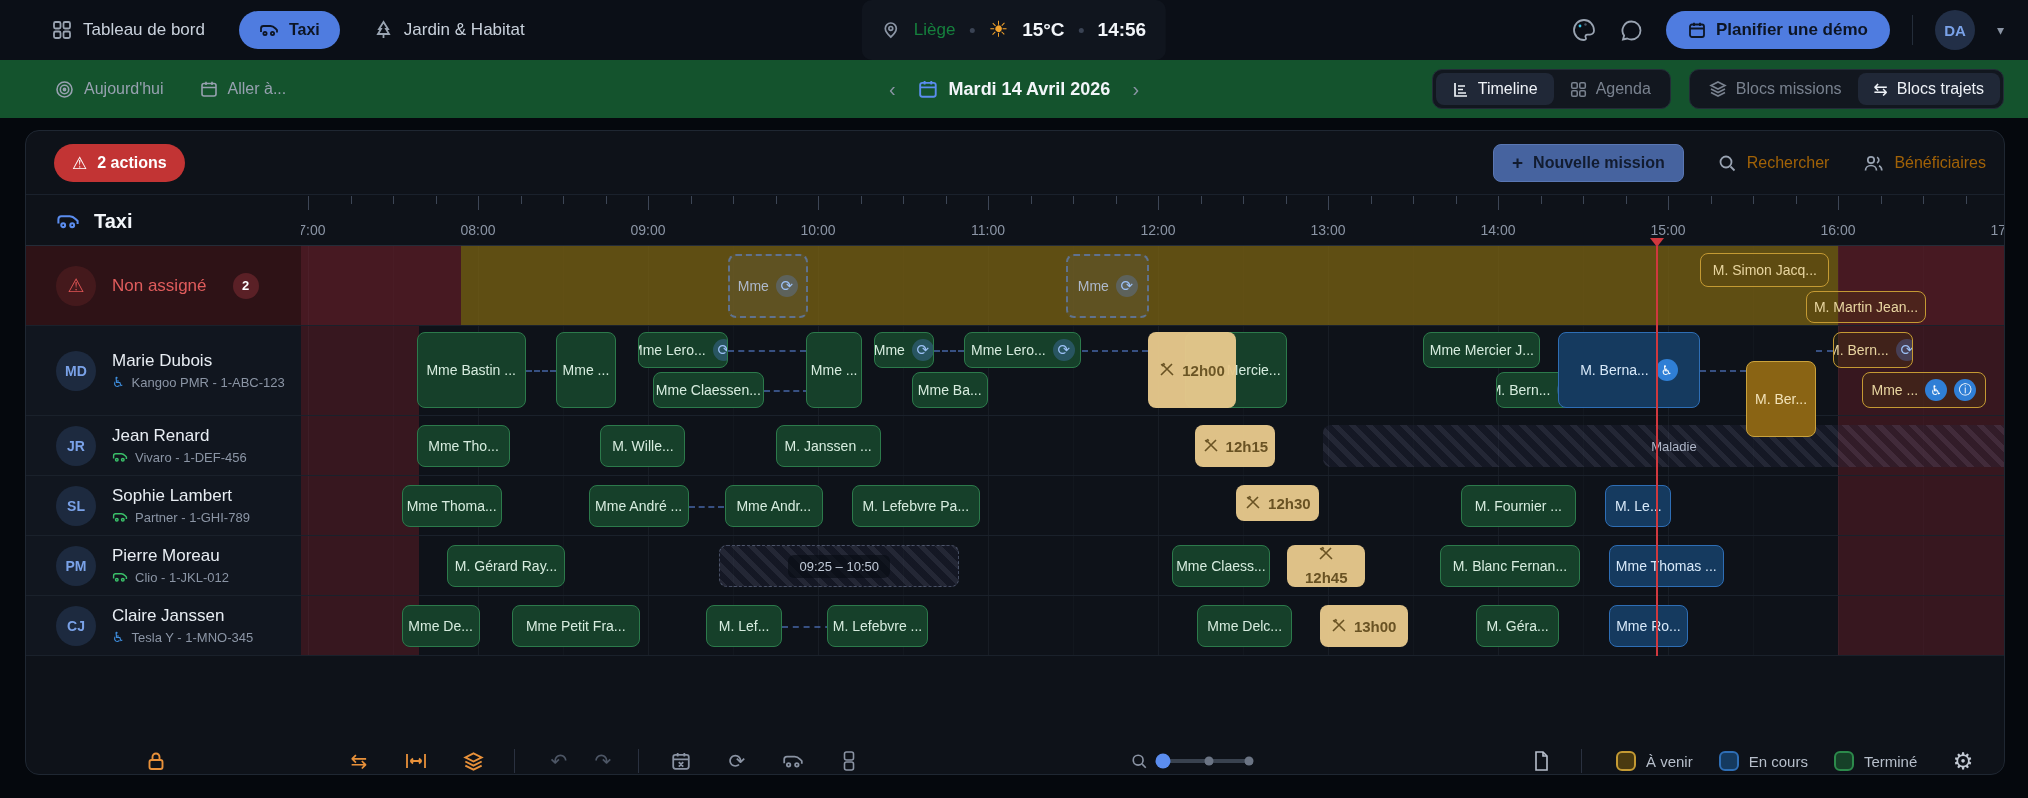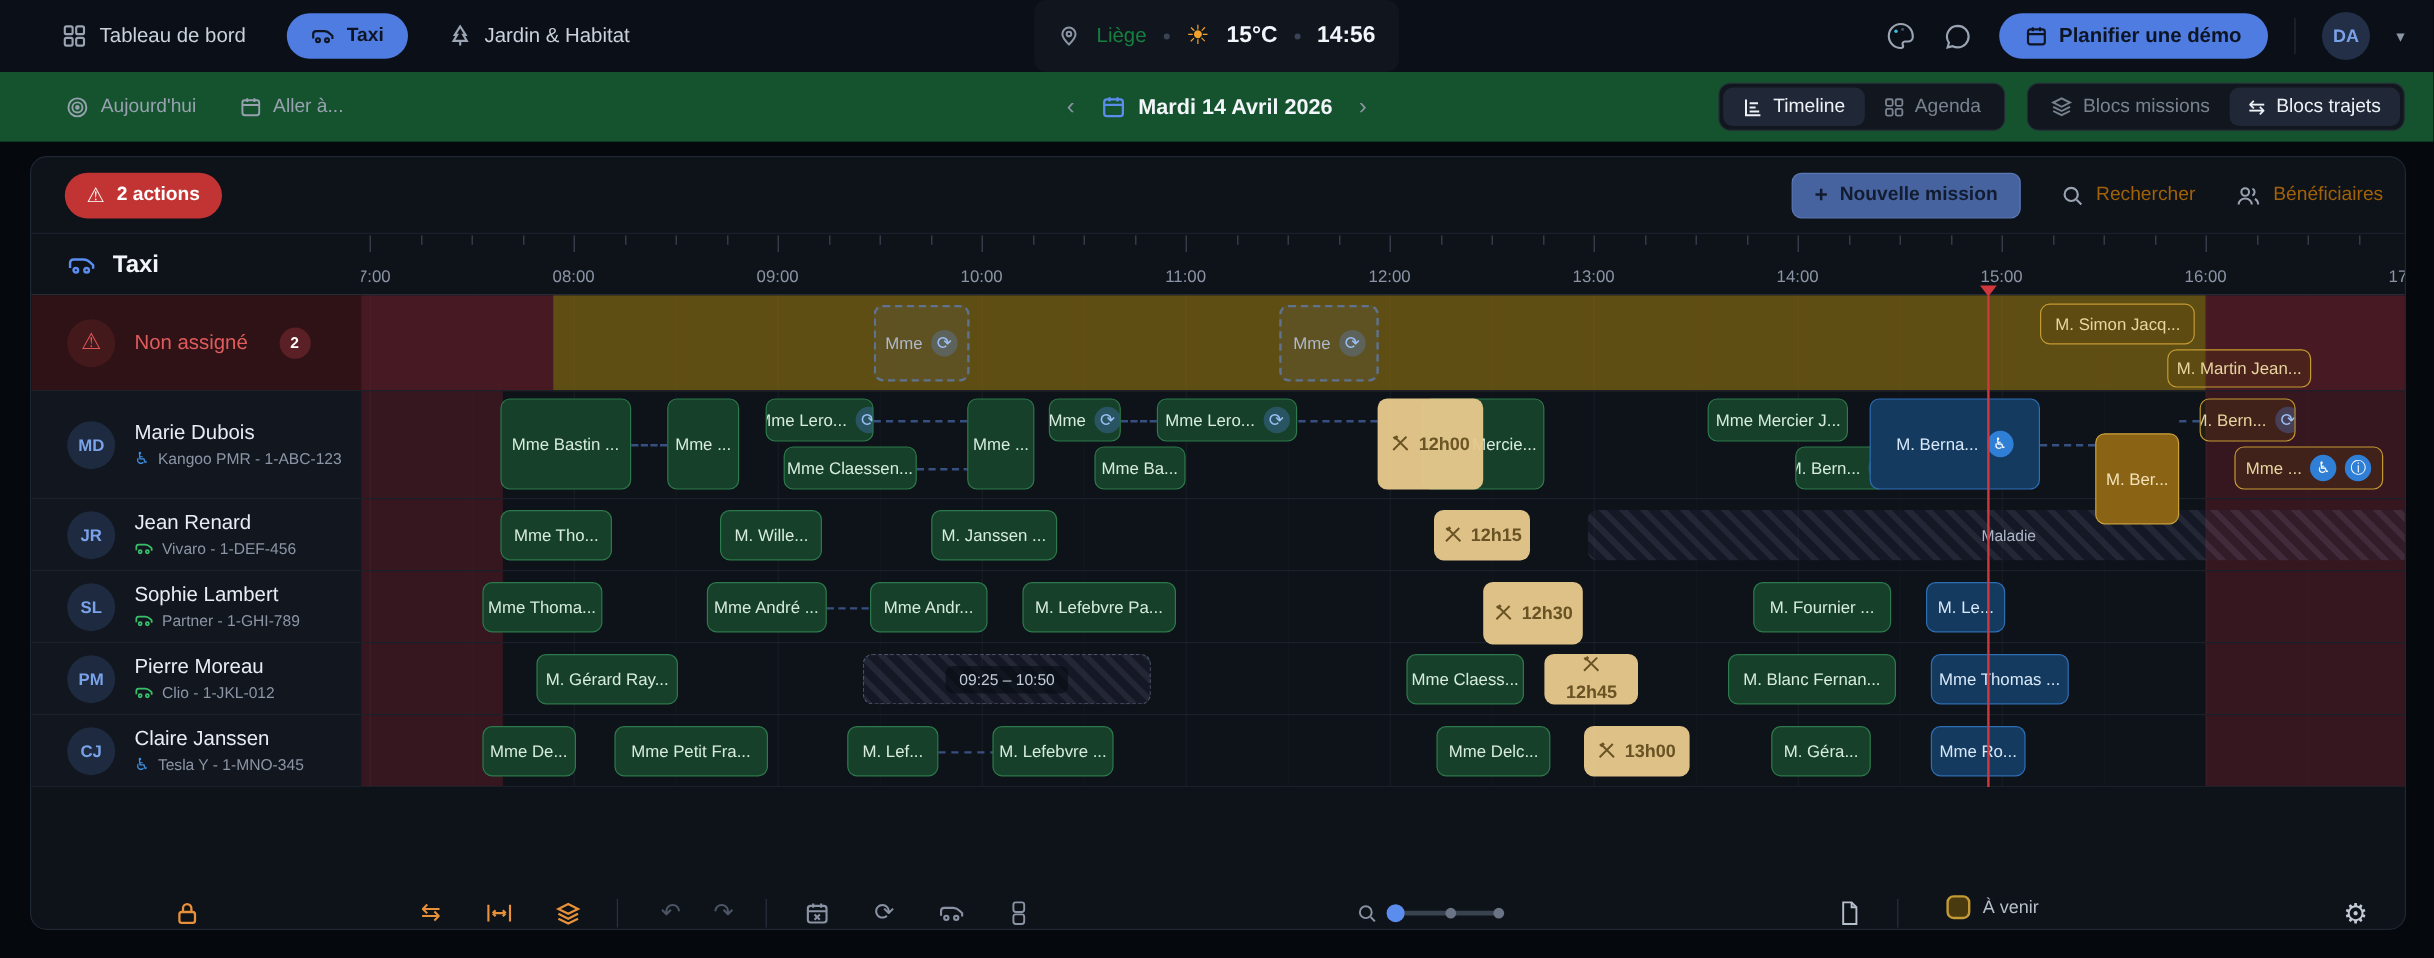--- a/index.html
+++ b/index.html
@@ -106,21 +106,21 @@
   #bottombar { position:absolute; left:0; top:615px; width:100%; height:30px; }
   .bicon { position:absolute; top:0; height:30px; display:flex; align-items:center; justify-content:center;
            color:#8a93a3; cursor:pointer; }
   .bicon.orange { color:#e8913a; }
   .bicon.disabled { color:#4d5665; cursor:default; }
   .bdiv { position:absolute; top:3px; width:1px; height:24px; background:#2a3140; }
   .glyph { font-size:20px; line-height:1; }
   #slider { position:absolute; left:1105px; top:0; height:30px; display:flex; align-items:center; gap:9px; }
   .track { position:relative; width:95px; height:4px; background:#39424f; border-radius:2px; }
   .knob { position:absolute; top:50%; transform:translate(-50%,-50%); border-radius:50%; }
-  #legend { position:absolute; left:1590px; top:0; height:30px; display:flex; align-items:center; gap:26px;flex-direction:column; }
+  #legend { position:absolute; left:1590px; top:0; height:30px; display:flex; align-items:center; gap:26px; }
   .leg-item { display:flex; align-items:center; gap:10px; color:#b7bfcb; font-size:15px; }
   .leg-sw { width:20px; height:20px; border-radius:6px; border:2px solid; }
 </style>
 </head>
 <body>
 
 <div id="topbar">
   <div style="display:flex; align-items:center; gap:34px; padding-left:52px;">
     <div class="nav-item">
       <svg width="20" height="20" viewBox="0 0 20 20" fill="none" stroke="#9aa4b2" stroke-width="1.8">
@@ -571,21 +571,21 @@
       </div>
       <div class="block done" style="left: 287.5px; width: 100.3px; top: 239px; height: 42px;">
         <span>Mme André ...</span>
       </div>
       <div class="block done" style="left: 423.5px; width: 98.6px; top: 239px; height: 42px;">
         <span>Mme Andr...</span>
       </div>
       <div class="block done" style="left: 551px; width: 127.5px; top: 239px; height: 42px;">
         <span>M. Lefebvre Pa...</span>
       </div>
-      <div class="block lunch" style="left: 935.2px; width: 83.3px; top: 239px; height: 52px;">
+      <div class="block lunch" style="left: 935.2px; width: 83.3px; top: 239px; height: 36px;">
         <svg width="16" height="16" viewBox="0 0 16 16">
           <g stroke="#6d5524" stroke-width="1.6" fill="none">
             <path d="M3 2l11 11M13 2 2 13"></path>
             <path d="M2.2 2.2l2 2M4.2 1.2l1.6 1.6"></path>
           </g>
         </svg>
         <span>12h30</span>
       </div>
       <div class="block done" style="left: 1159.6px; width: 115.6px; top: 239px; height: 42px;">
         <span>M. Fournier ...</span>

